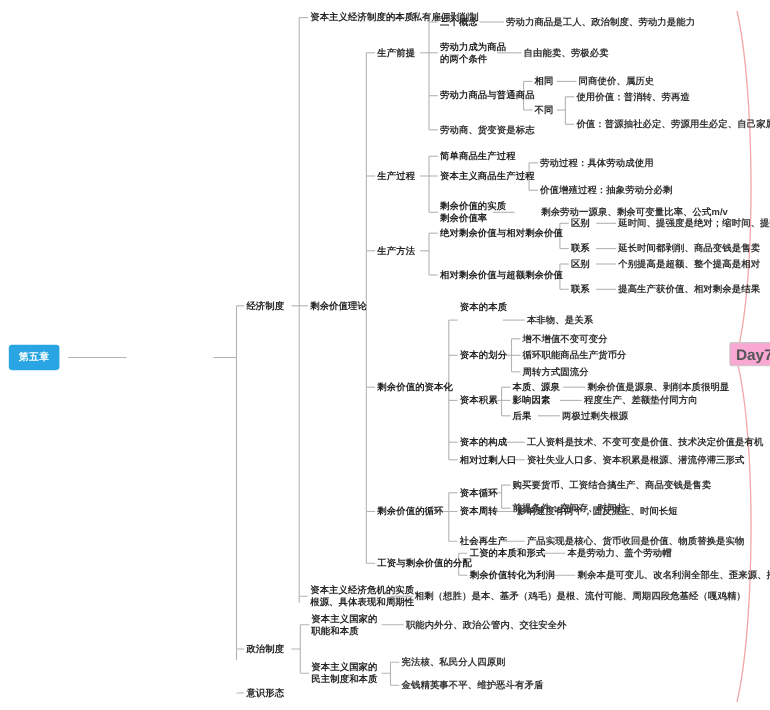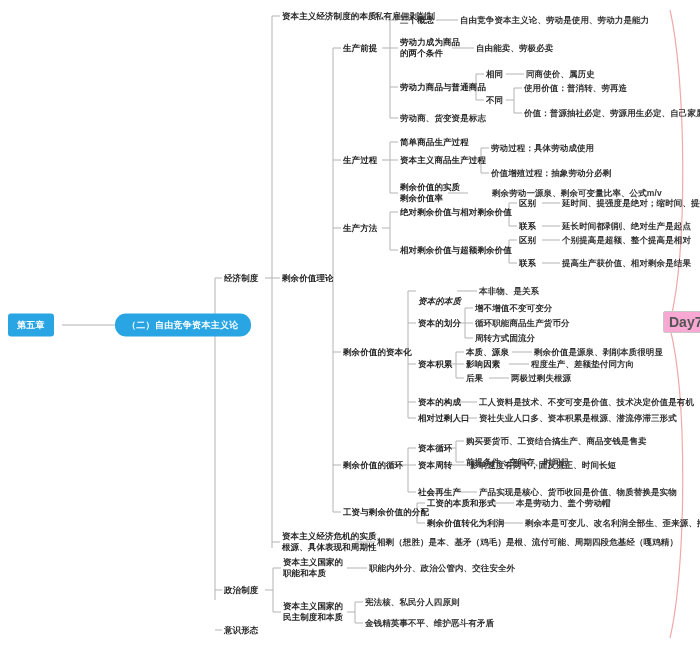--- a/index.html
+++ b/index.html
@@ -230,36 +230,35 @@
       <path d="M355,602 L363,602"></path>
       <path d="M355,623 L363,623"></path>
 
       <path d="M670,10 C686,80 688,250 670,322" stroke="#f2a8a8" stroke-width="1.2"></path>
       <path d="M670,328 C688,400 686,570 670,638" stroke="#f2a8a8" stroke-width="1.2"></path>
     </g>
   </svg>
 
   <div class="root-box" style="left:8px; top:325px;">第五章</div>
 
-  <div class="lvl1-box" style="left:115px; top:325px;">（二）自由竞争资本主义论</div>
 
   <div class="day-box" style="left:663px; top:322px;">Day7</div>
 
   <div class="node" style="left:224px; top:278px;">经济制度</div>
   <div class="node" style="left:224px; top:590px;">政治制度</div>
   <div class="node" style="left:224px; top:630px;">意识形态</div>
 
   <div class="node" style="left:282px; top:16px;">资本主义经济制度的本质</div>
   <div class="node leafnode" style="left:375px; top:16px;">私有雇佣剥削制</div>
 
   <div class="node" style="left:282px; top:278px;">剩余价值理论</div>
 
   <div class="node" style="left:343px; top:48px;">生产前提</div>
   <div class="node" style="left:400px; top:20px;">三个概念</div>
-  <div class="node leafnode" style="left:460px; top:20px;">自由竞争资本主义论、劳动是使用、劳动力是能力</div>
+  <div class="node leafnode" style="left:460px; top:20px;">劳动力商品是工人、政治制度、劳动力是能力</div>
   <div class="node" style="left:400px; top:48px;">劳动力成为商品
 的两个条件</div>
   <div class="node leafnode" style="left:476px; top:48px;">自由能卖、劳极必卖</div>
   <div class="node" style="left:400px; top:87px;">劳动力商品与普通商品</div>
   <div class="node" style="left:486px; top:74px;">相同</div>
   <div class="node leafnode" style="left:526px; top:74px;">同商使价、属历史</div>
   <div class="node" style="left:486px; top:100px;">不同</div>
   <div class="node leafnode" style="left:524px; top:88px;">使用价值：普消转、劳再造</div>
   <div class="node leafnode" style="left:524px; top:113px;">价值：普源抽社必定、劳源用生必定、自己家属和教育</div>
   <div class="node leafnode" style="left:400px; top:118px;">劳动商、货变资是标志</div>
@@ -271,29 +270,29 @@
   <div class="node leafnode" style="left:491px; top:173px;">价值增殖过程：抽象劳动分必剩</div>
   <div class="node" style="left:400px; top:193px;">剩余价值的实质
 剩余价值率</div>
   <div class="node leafnode" style="left:470px; top:193px;padding-left:22px;">剩余劳动一源泉、剩余可变量比率、公式m/v</div>
 
   <div class="node" style="left:343px; top:228px;">生产方法</div>
   <div class="node" style="left:400px; top:212px;">绝对剩余价值与相对剩余价值</div>
   <div class="node" style="left:519px; top:203px;">区别</div>
   <div class="node leafnode" style="left:562px; top:203px;">延时间、提强度是绝对；缩时间、提效率是相对</div>
   <div class="node" style="left:519px; top:226px;">联系</div>
-  <div class="node leafnode" style="left:562px; top:226px;">延长时间都剥削、绝对生产是起点</div>
+  <div class="node leafnode" style="left:562px; top:226px;">延长时间都剥削、商品变钱是售卖</div>
   <div class="node" style="left:400px; top:250px;">相对剩余价值与超额剩余价值</div>
   <div class="node" style="left:519px; top:240px;">区别</div>
   <div class="node leafnode" style="left:562px; top:240px;">个别提高是超额、整个提高是相对</div>
   <div class="node" style="left:519px; top:263px;">联系</div>
   <div class="node leafnode" style="left:562px; top:263px;">提高生产获价值、相对剩余是结果</div>
 
   <div class="node" style="left:343px; top:352px;">剩余价值的资本化</div>
-  <div class="node" style="left:418px; top:301px;font-style:italic;">资本的本质</div>
+  <div class="node" style="left:418px; top:279px;">资本的本质</div>
   <div class="node leafnode" style="left:479px; top:291px;">本非物、是关系</div>
   <div class="node" style="left:418px; top:323px;">资本的划分</div>
   <div class="node leafnode" style="left:475px; top:308px;">增不增值不变可变分</div>
   <div class="node leafnode" style="left:475px; top:323px;">循环职能商品生产货币分</div>
   <div class="node leafnode" style="left:475px; top:338px;">周转方式固流分</div>
   <div class="node" style="left:418px; top:364px;text-align:right;">资本积累</div>
   <div class="node" style="left:466px; top:352px;">本质、源泉</div>
   <div class="node leafnode" style="left:534px; top:352px;">剩余价值是源泉、剥削本质很明显</div>
   <div class="node" style="left:466px; top:364px;">影响因素</div>
   <div class="node leafnode" style="left:531px; top:364px;">程度生产、差额垫付同方向</div>

